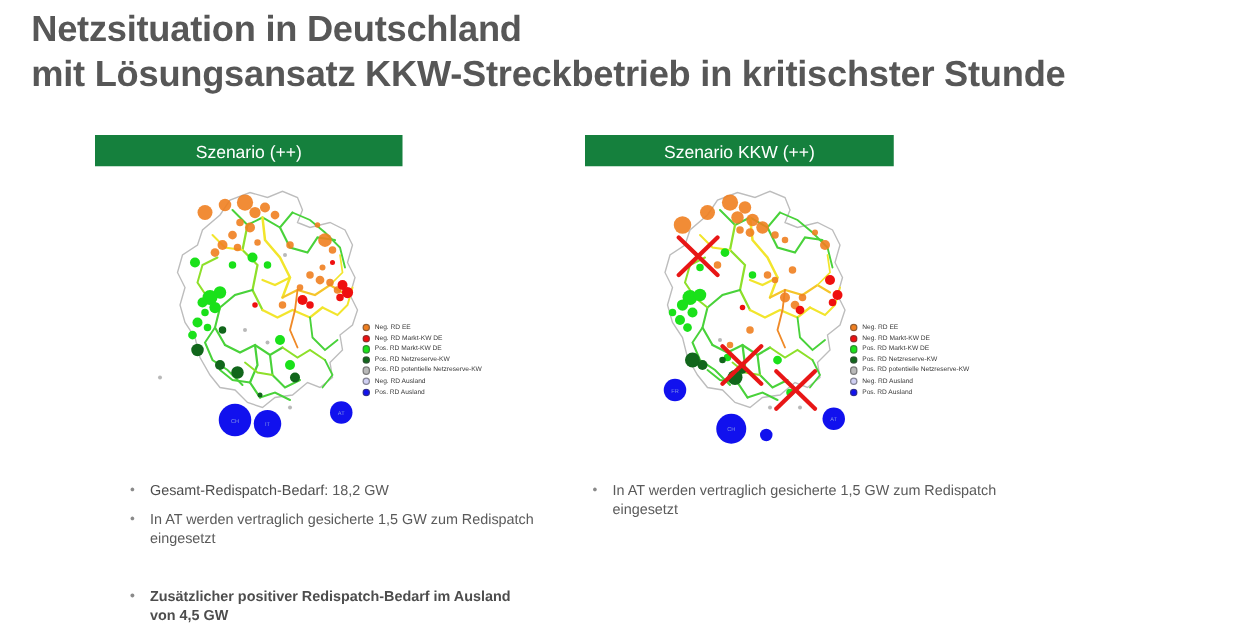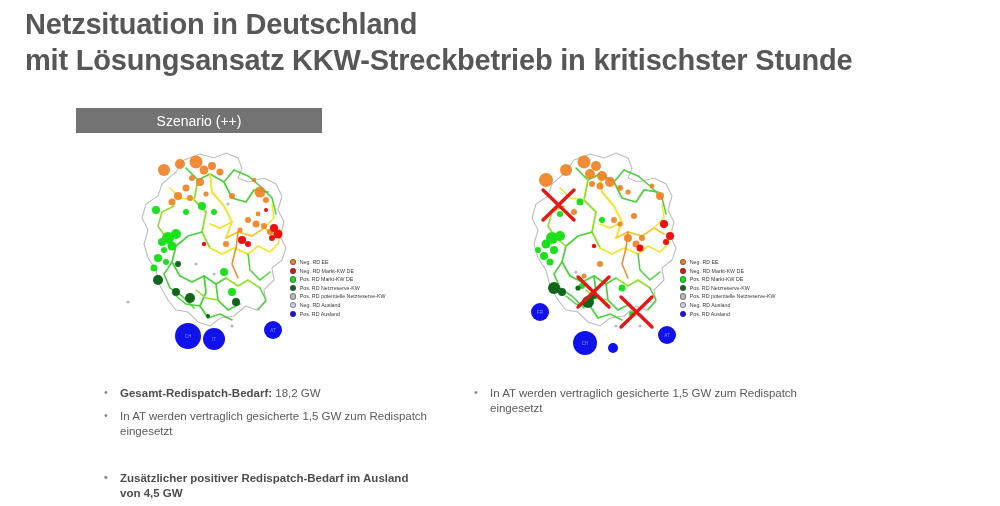--- a/index.html
+++ b/index.html
@@ -23,21 +23,21 @@
     color:#575757;
     letter-spacing:-0.2px;
     line-height:36px;
     white-space:nowrap;
   }
 
   
   .scen-bar{
     position:absolute;
     height:25px;
-    background:#737373;
+    background:#15803d;
     color:#ffffff;
     font-size:14px;
     display:flex;align-items:center;justify-content:center;
   }
   #scen-bar-left{left:76px;top:108px;width:246px;}
   #scen-bar-right{left:468px;top:108px;width:247px;}
 
   
   .panel{position:absolute;top:140px;width:420px;height:240px;}
   #panel-left{left:100px;}
@@ -78,35 +78,36 @@
     margin-bottom:8px;
     font-size:11.5px;
     color:#5a5a5a;
     line-height:15px;
   }
   .bullet:before{
     content:"\2022";
     position:absolute;left:4px;top:-1px;
     font-size:11px;color:#8a8a8a;
   }
-  .bullet .b{font-weight:bold;color:#4d4d4d;}
+  .bullet .b{font-weight:normal;color:#4d4d4d;}
   .bullet.strong{font-weight:bold;color:#4d4d4d;}
   .bullet.spaced{margin-top:32px;}
 </style>
 </head>
 <body>
 
 <div class="slide">
 
   <div class="title-block">
     <div class="title-line">Netzsituation in Deutschland</div>
     <div class="title-line">mit Lösungsansatz KKW-Streckbetrieb in kritischster Stunde</div>
   </div>
 
   <div class="scen-bar" id="scen-bar-left">Szenario (++)</div>
+  <div class="scen-bar" id="scen-bar-right">Szenario KKW (++)</div>
 
   <div class="panel" id="panel-left">
     <div class="map-wrap">
       <svg class="map" width="200" height="230" viewBox="0 0 200 230">
         <g>
           <path d="M62 32 L70 20 L86 14 L100 18 L112 13 L124 18 L128 28 L124 38 L134 42 L150 38 L162 44 L168 56 L164 70 L170 82 L166 96 L172 108 L168 120 L158 128 L160 140 L150 150 L152 162 L142 170 L132 166 L120 176 L106 178 L96 186 L84 182 L74 172 L62 170 L54 160 L46 146 L42 130 L34 118 L30 104 L34 90 L28 78 L32 64 L44 56 L48 44 Z" fill="#ffffff" stroke="#bdbdbd" stroke-width="1.1"></path>
         </g>
         <g fill="none" stroke-linecap="round">
           <path d="M72 28 L84 40 L96 34 L110 42 L120 30" stroke="#49d23a" stroke-width="1.6"></path>
           <path d="M84 40 L80 60 L92 72 L88 92 L96 108" stroke="#8ee02a" stroke-width="1.8"></path>

